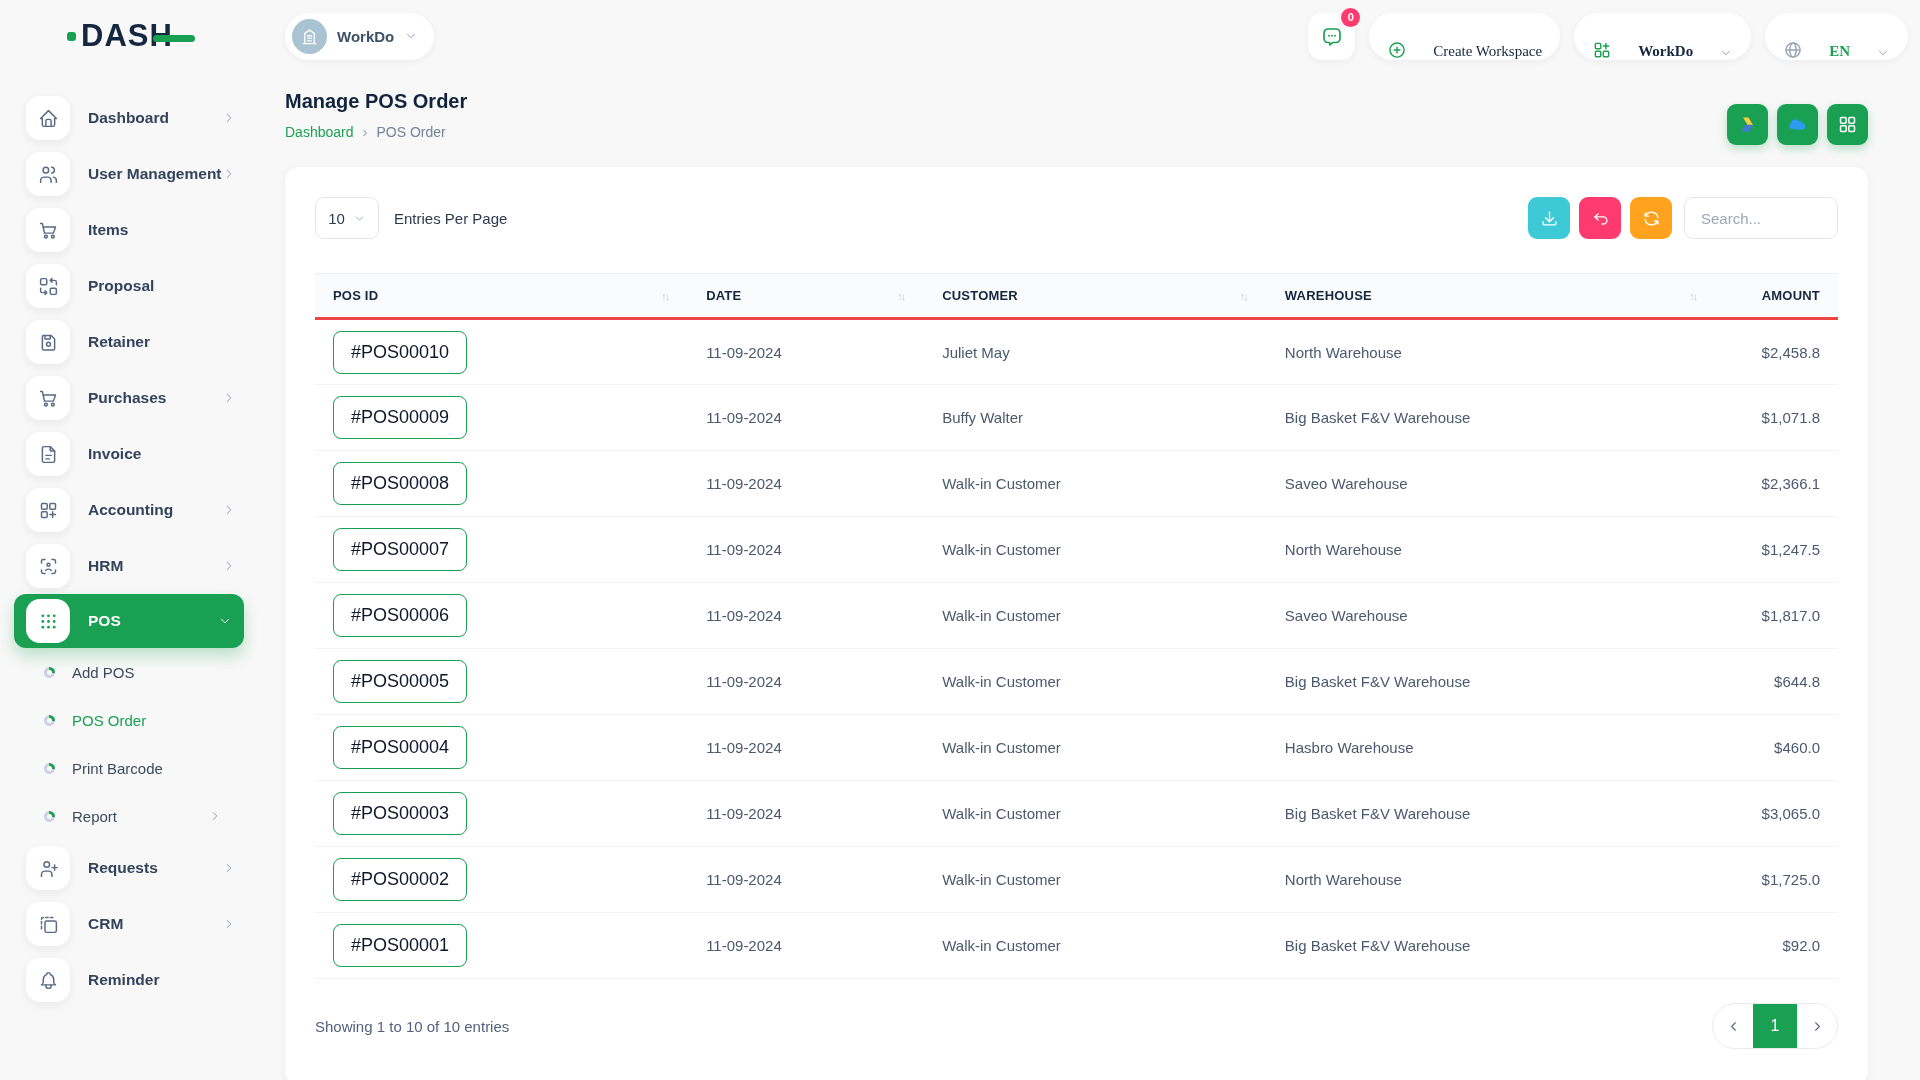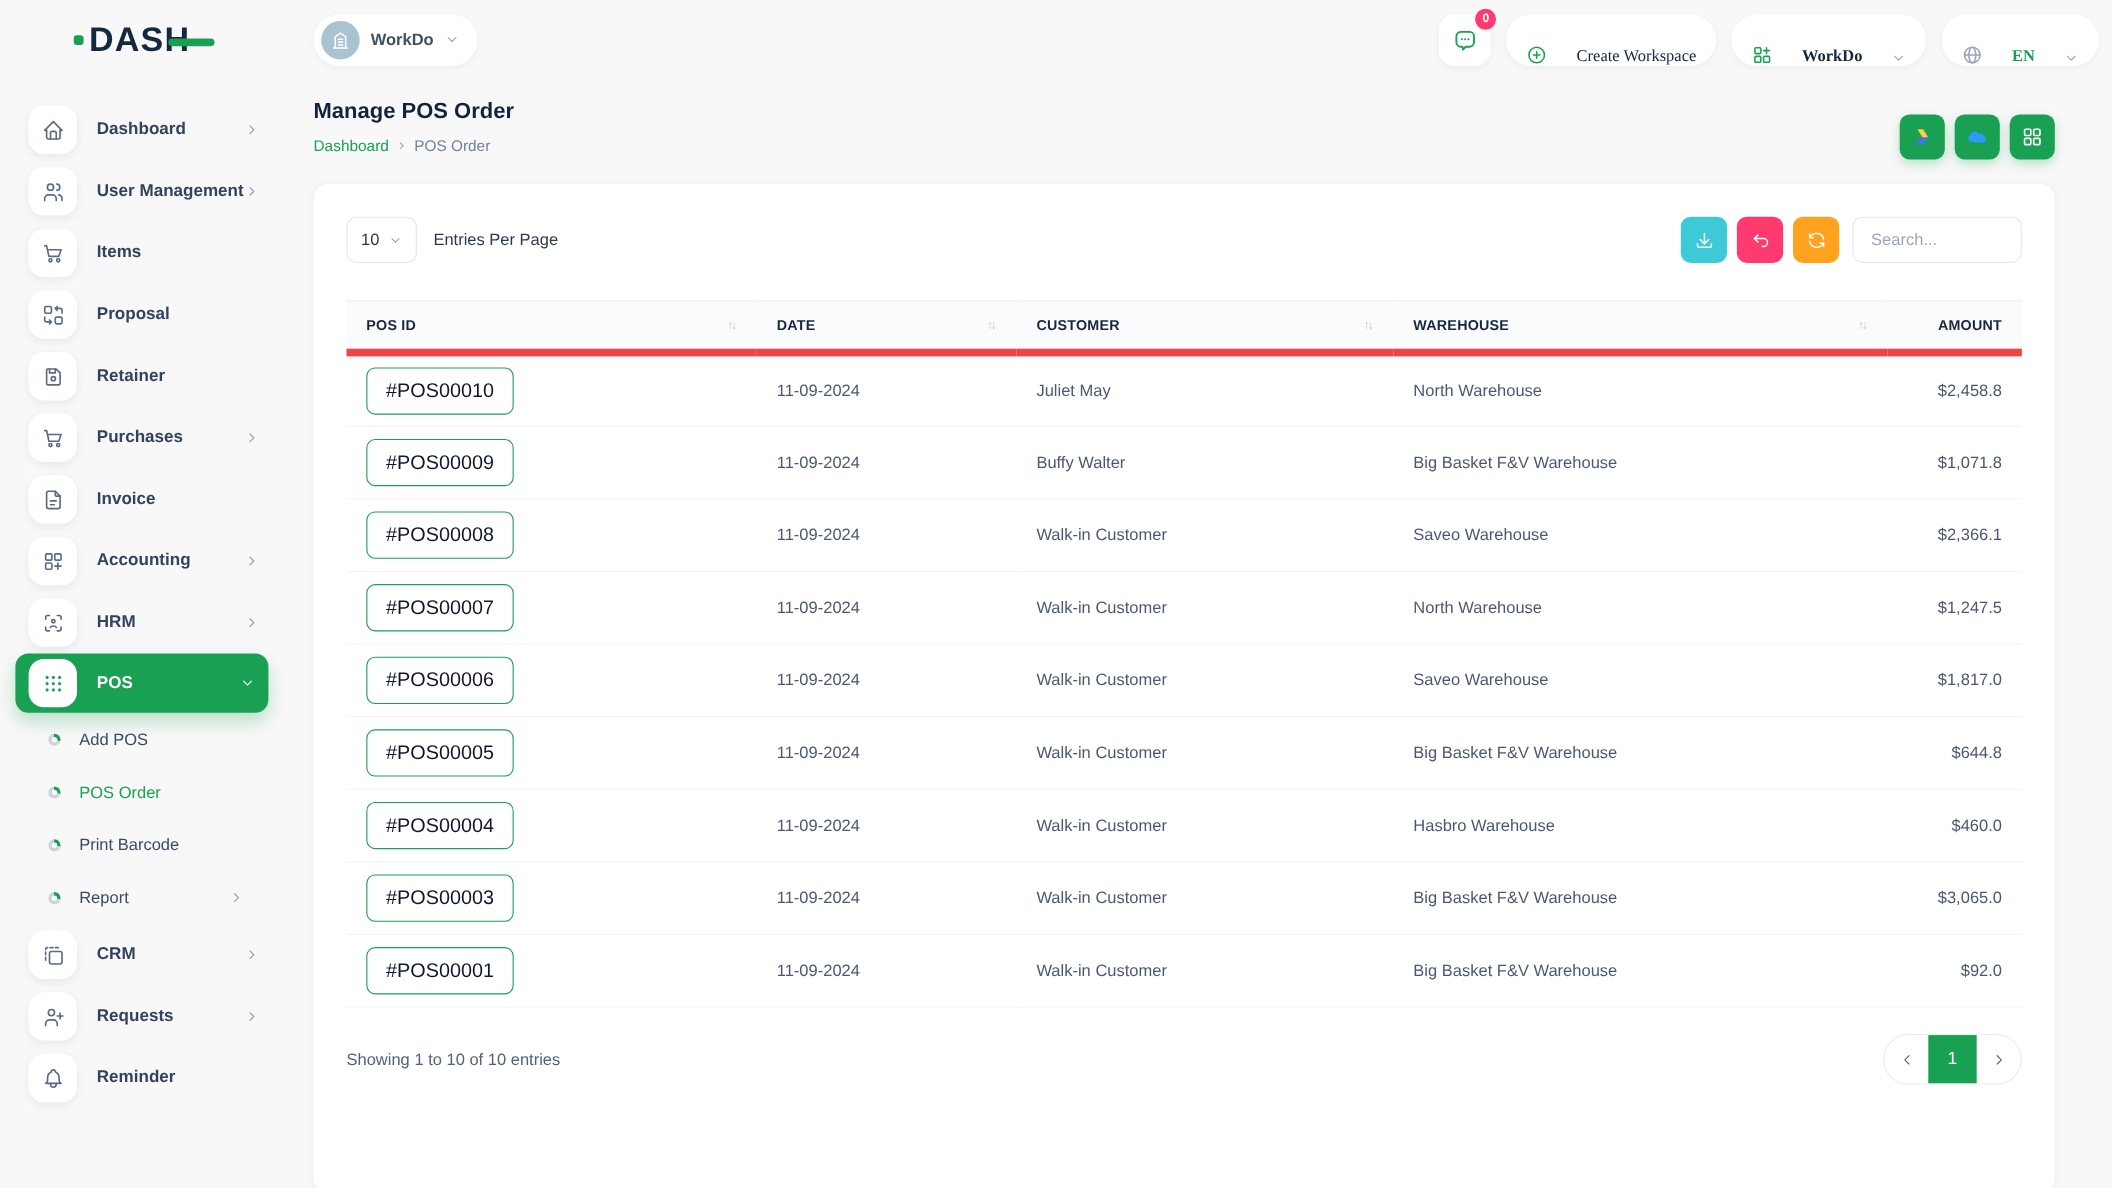--- a/index.html
+++ b/index.html
@@ -90,21 +90,21 @@
   .tb-tools { display:flex; align-items:center; gap:12px; }
   .tool-btns { display:flex; gap:9px; }
   .tool-btn { width:42px; height:42px; border:none; border-radius:9px; cursor:pointer;
               display:flex; align-items:center; justify-content:center; }
   .tool-btn [data-icon] { color:#fff; } .tool-btn svg { width:19px; height:19px; }
   .search { width:154px; height:42px; border:1px solid #e3e7ec; border-radius:9px; padding:0 16px;
             font-size:15px; color:#2c3a4e; font-family:inherit; outline:none; background:#fff; }
   .search::placeholder { color:#9aa7b8; }
 
   table.pos-table { width:100%; border-collapse:collapse; }
-  .pos-table th { background:#fafbfd; border-top:1px solid #eef1f4; border-bottom:7px solid #ef4444;
+  .pos-table th { background:#fafbfd; border-top:1px solid #eef1f4; border-bottom:3px solid #ef4444;
                   padding:14px 18px; font-size:13px; font-weight:700; color:#15273f; letter-spacing:.2px; text-align:left; }
   .th-inner { display:flex; align-items:center; justify-content:space-between; gap:6px; }
   th.right .th-inner { justify-content:flex-end; }
   .sort { font-size:11px; letter-spacing:-2px; color:#c2cad4; cursor:pointer; padding-right:2px; }
   .pos-table td { height:66px; padding:10px 18px; border-bottom:1px solid #f1f3f6; font-size:15px; color:#4b596e; }
   td.right, th.right { text-align:right; }
   .pos-badge { display:inline-block; padding:10px 17px; border:1px solid #1aa053; border-radius:8px;
                color:#0f172a; font-size:18px; background:#fff; cursor:pointer; }
   col.c1{width:24.5%} col.c2{width:15.5%} col.c3{width:22.5%} col.c4{width:29.5%} col.c5{width:8%}
 
@@ -362,42 +362,42 @@
         <div class="sb-sub">
           <span class="bullet"></span>
           <span class="lbl">Report</span>
           <span class="sb-chev" data-icon="chev-right">
             <svg viewBox="0 0 24 24" fill="none" stroke="currentColor" stroke-width="1.7" stroke-linecap="round" stroke-linejoin="round">
               <path d="M9 6l6 6l-6 6"></path>
             </svg>
           </span>
         </div>
         <div class="sb-item">
-          <span class="sb-icon" data-icon="box">
-            <svg viewBox="0 0 24 24" fill="none" stroke="currentColor" stroke-width="1.7" stroke-linecap="round" stroke-linejoin="round">
-              <rect x="8" y="8" width="13" height="13" rx="2"></rect>
-              <path d="M4 17V6a2 2 0 0 1 2-2h11" stroke-dasharray="3 2.5"></path>
-            </svg>
-          </span>
-          <span class="sb-label">CRM</span>
-          <span class="sb-chev" data-icon="chev-right">
-            <svg viewBox="0 0 24 24" fill="none" stroke="currentColor" stroke-width="1.7" stroke-linecap="round" stroke-linejoin="round">
-              <path d="M9 6l6 6l-6 6"></path>
-            </svg>
-          </span>
-        </div>
-        <div class="sb-item">
           <span class="sb-icon" data-icon="user-plus">
             <svg viewBox="0 0 24 24" fill="none" stroke="currentColor" stroke-width="1.7" stroke-linecap="round" stroke-linejoin="round">
               <circle cx="10" cy="7.5" r="3.2"></circle>
               <path d="M4 21v-2a4 4 0 0 1 4-4h4a4 4 0 0 1 4 4v2"></path>
               <path d="M16 11h6M19 8v6"></path>
             </svg>
           </span>
           <span class="sb-label">Requests</span>
+          <span class="sb-chev" data-icon="chev-right">
+            <svg viewBox="0 0 24 24" fill="none" stroke="currentColor" stroke-width="1.7" stroke-linecap="round" stroke-linejoin="round">
+              <path d="M9 6l6 6l-6 6"></path>
+            </svg>
+          </span>
+        </div>
+        <div class="sb-item">
+          <span class="sb-icon" data-icon="box">
+            <svg viewBox="0 0 24 24" fill="none" stroke="currentColor" stroke-width="1.7" stroke-linecap="round" stroke-linejoin="round">
+              <rect x="8" y="8" width="13" height="13" rx="2"></rect>
+              <path d="M4 17V6a2 2 0 0 1 2-2h11" stroke-dasharray="3 2.5"></path>
+            </svg>
+          </span>
+          <span class="sb-label">CRM</span>
           <span class="sb-chev" data-icon="chev-right">
             <svg viewBox="0 0 24 24" fill="none" stroke="currentColor" stroke-width="1.7" stroke-linecap="round" stroke-linejoin="round">
               <path d="M9 6l6 6l-6 6"></path>
             </svg>
           </span>
         </div>
         <div class="sb-item">
           <span class="sb-icon" data-icon="bell">
             <svg viewBox="0 0 24 24" fill="none" stroke="currentColor" stroke-width="1.7" stroke-linecap="round" stroke-linejoin="round">
               <path d="M10 5a2 2 0 1 1 4 0a7 7 0 0 1 4 6v3a4 4 0 0 0 2 3H4a4 4 0 0 0 2-3v-3a7 7 0 0 1 4-6"></path>
@@ -586,20 +586,27 @@
               <td class="right">$460.0</td>
             </tr>
             <tr>
               <td><span class="pos-badge">#POS00003</span></td>
               <td>11-09-2024</td>
               <td>Walk-in Customer</td>
               <td>Big Basket F&amp;V Warehouse</td>
               <td class="right">$3,065.0</td>
             </tr>
             <tr>
+              <td><span class="pos-badge">#POS00002</span></td>
+              <td>11-09-2024</td>
+              <td>Walk-in Customer</td>
+              <td>North Warehouse</td>
+              <td class="right">$1,725.0</td>
+            </tr>
+            <tr>
               <td><span class="pos-badge">#POS00001</span></td>
               <td>11-09-2024</td>
               <td>Walk-in Customer</td>
               <td>Big Basket F&amp;V Warehouse</td>
               <td class="right">$92.0</td>
             </tr>
           </tbody>
       </table>
 
       <div class="card-footer">

